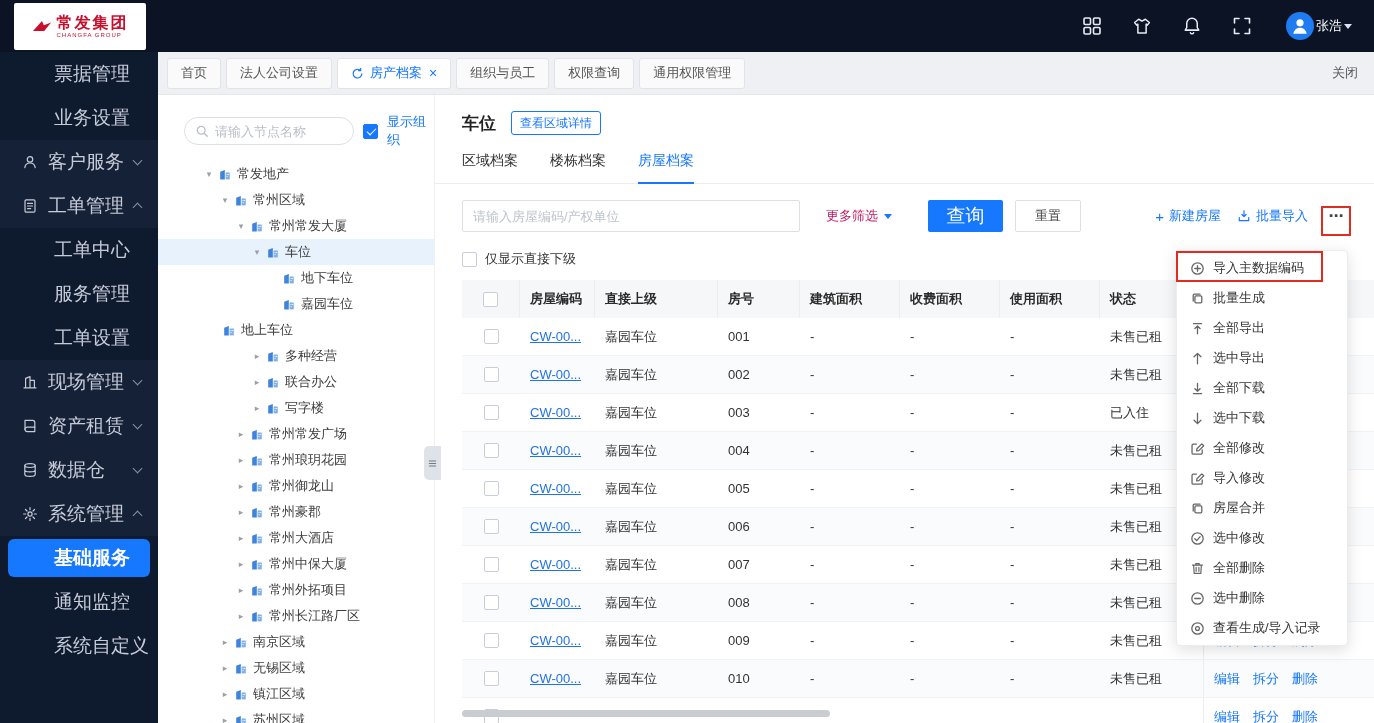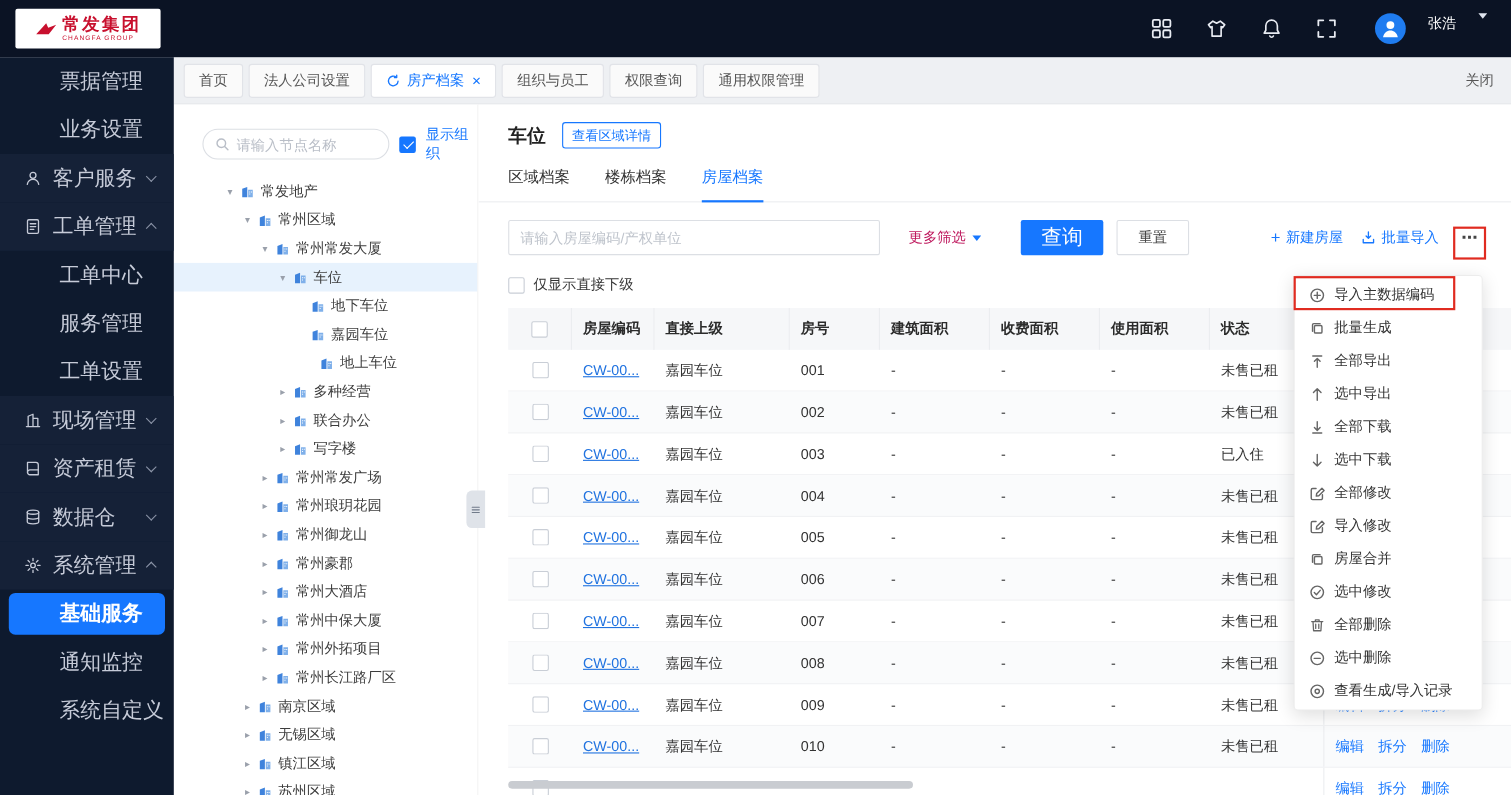--- a/index.html
+++ b/index.html
@@ -2,27 +2,27 @@
 <html><head>
 <meta charset="utf-8">
 <style>
 *{margin:0;padding:0;box-sizing:border-box}
 html,body{width:1374px;height:723px}
 body{font-family:"Liberation Sans","DejaVu Sans",sans-serif;font-size:13px;color:#333;background:#fff;position:relative;overflow:hidden}
 button{font-family:inherit}
 
 
 .topbar{position:absolute;left:0;top:0;right:0;height:52px;background:#0b1324;display:flex;align-items:center;justify-content:space-between;padding:0 22px 0 14px;z-index:5}
-.logo{width:132px;height:36px;background:#fff;border-radius:2px;display:flex;align-items:center;justify-content:center;gap:5px}
+.logo{width:132px;height:47px;background:#fff;border-radius:2px;display:flex;align-items:center;justify-content:center;gap:5px}
 .logo-text{display:flex;flex-direction:column;line-height:1}
 .logo-cn{color:#c8102e;font-weight:bold;font-size:16px;letter-spacing:2px}
 .logo-en{color:#c8102e;font-size:6px;letter-spacing:1px;margin-top:1px}
 .topbar-right{display:flex;align-items:center}
 .tb-icon{width:20px;height:20px;color:#e8ebf2;margin-left:30px;cursor:pointer;display:inline-flex}
-.user-wrap{display:flex;align-items:flex-start;margin-left:34px;gap:20px;cursor:pointer}
+.user-wrap{display:flex;align-items:center;margin-left:34px;gap:2px;cursor:pointer}
 .avatar{width:28px;height:28px;border-radius:50%;background:#1f7cf0;display:inline-flex;padding:3px}
 .user-name{color:#fff;font-size:13px}
 .tri-down-w{width:0;height:0;border-left:4px solid transparent;border-right:4px solid transparent;border-top:5px solid #dfe4ee}
 
 
 .sidebar{position:absolute;top:52px;left:0;width:158px;bottom:0;background:#0e1a2e;overflow:hidden;z-index:4}
 .side-item{height:44px;display:flex;align-items:center;color:#c6cbd8;font-size:19px;cursor:pointer;position:relative}
 .side-item.leaf{padding-left:54px}
 .side-item.group{padding-left:22px;gap:10px;background:#152137}
 .s-ic{width:16px;height:16px;display:inline-flex;color:#c6cbd8;flex:none}
@@ -347,21 +347,21 @@
         <span class="tr-caret"></span>
         <span class="tr-ic">
           <svg viewBox="0 0 14 14" width="100%" height="100%">
             <path d="M2.2 12.4V4.7l4.6-1.8v9.5z" fill="#3f83dc"></path>
             <path d="M7.6 12.4V5.5h4.2v6.9z" fill="#7fb0ea"></path>
             <path d="M8.6 7h.9v.9h-.9zM10.2 7h.9v.9h-.9zM8.6 9h.9v.9h-.9z" fill="#fff"></path>
           </svg>
         </span>
         <span>嘉园车位</span>
       </div>
-      <div class="tree-row" style="padding-left:116px">
+      <div class="tree-row" style="padding-left:48px">
         <span class="tr-caret"></span>
         <span class="tr-ic">
           <svg viewBox="0 0 14 14" width="100%" height="100%">
             <path d="M2.2 12.4V4.7l4.6-1.8v9.5z" fill="#3f83dc"></path>
             <path d="M7.6 12.4V5.5h4.2v6.9z" fill="#7fb0ea"></path>
             <path d="M8.6 7h.9v.9h-.9zM10.2 7h.9v.9h-.9zM8.6 9h.9v.9h-.9z" fill="#fff"></path>
           </svg>
         </span>
         <span>地上车位</span>
       </div>

